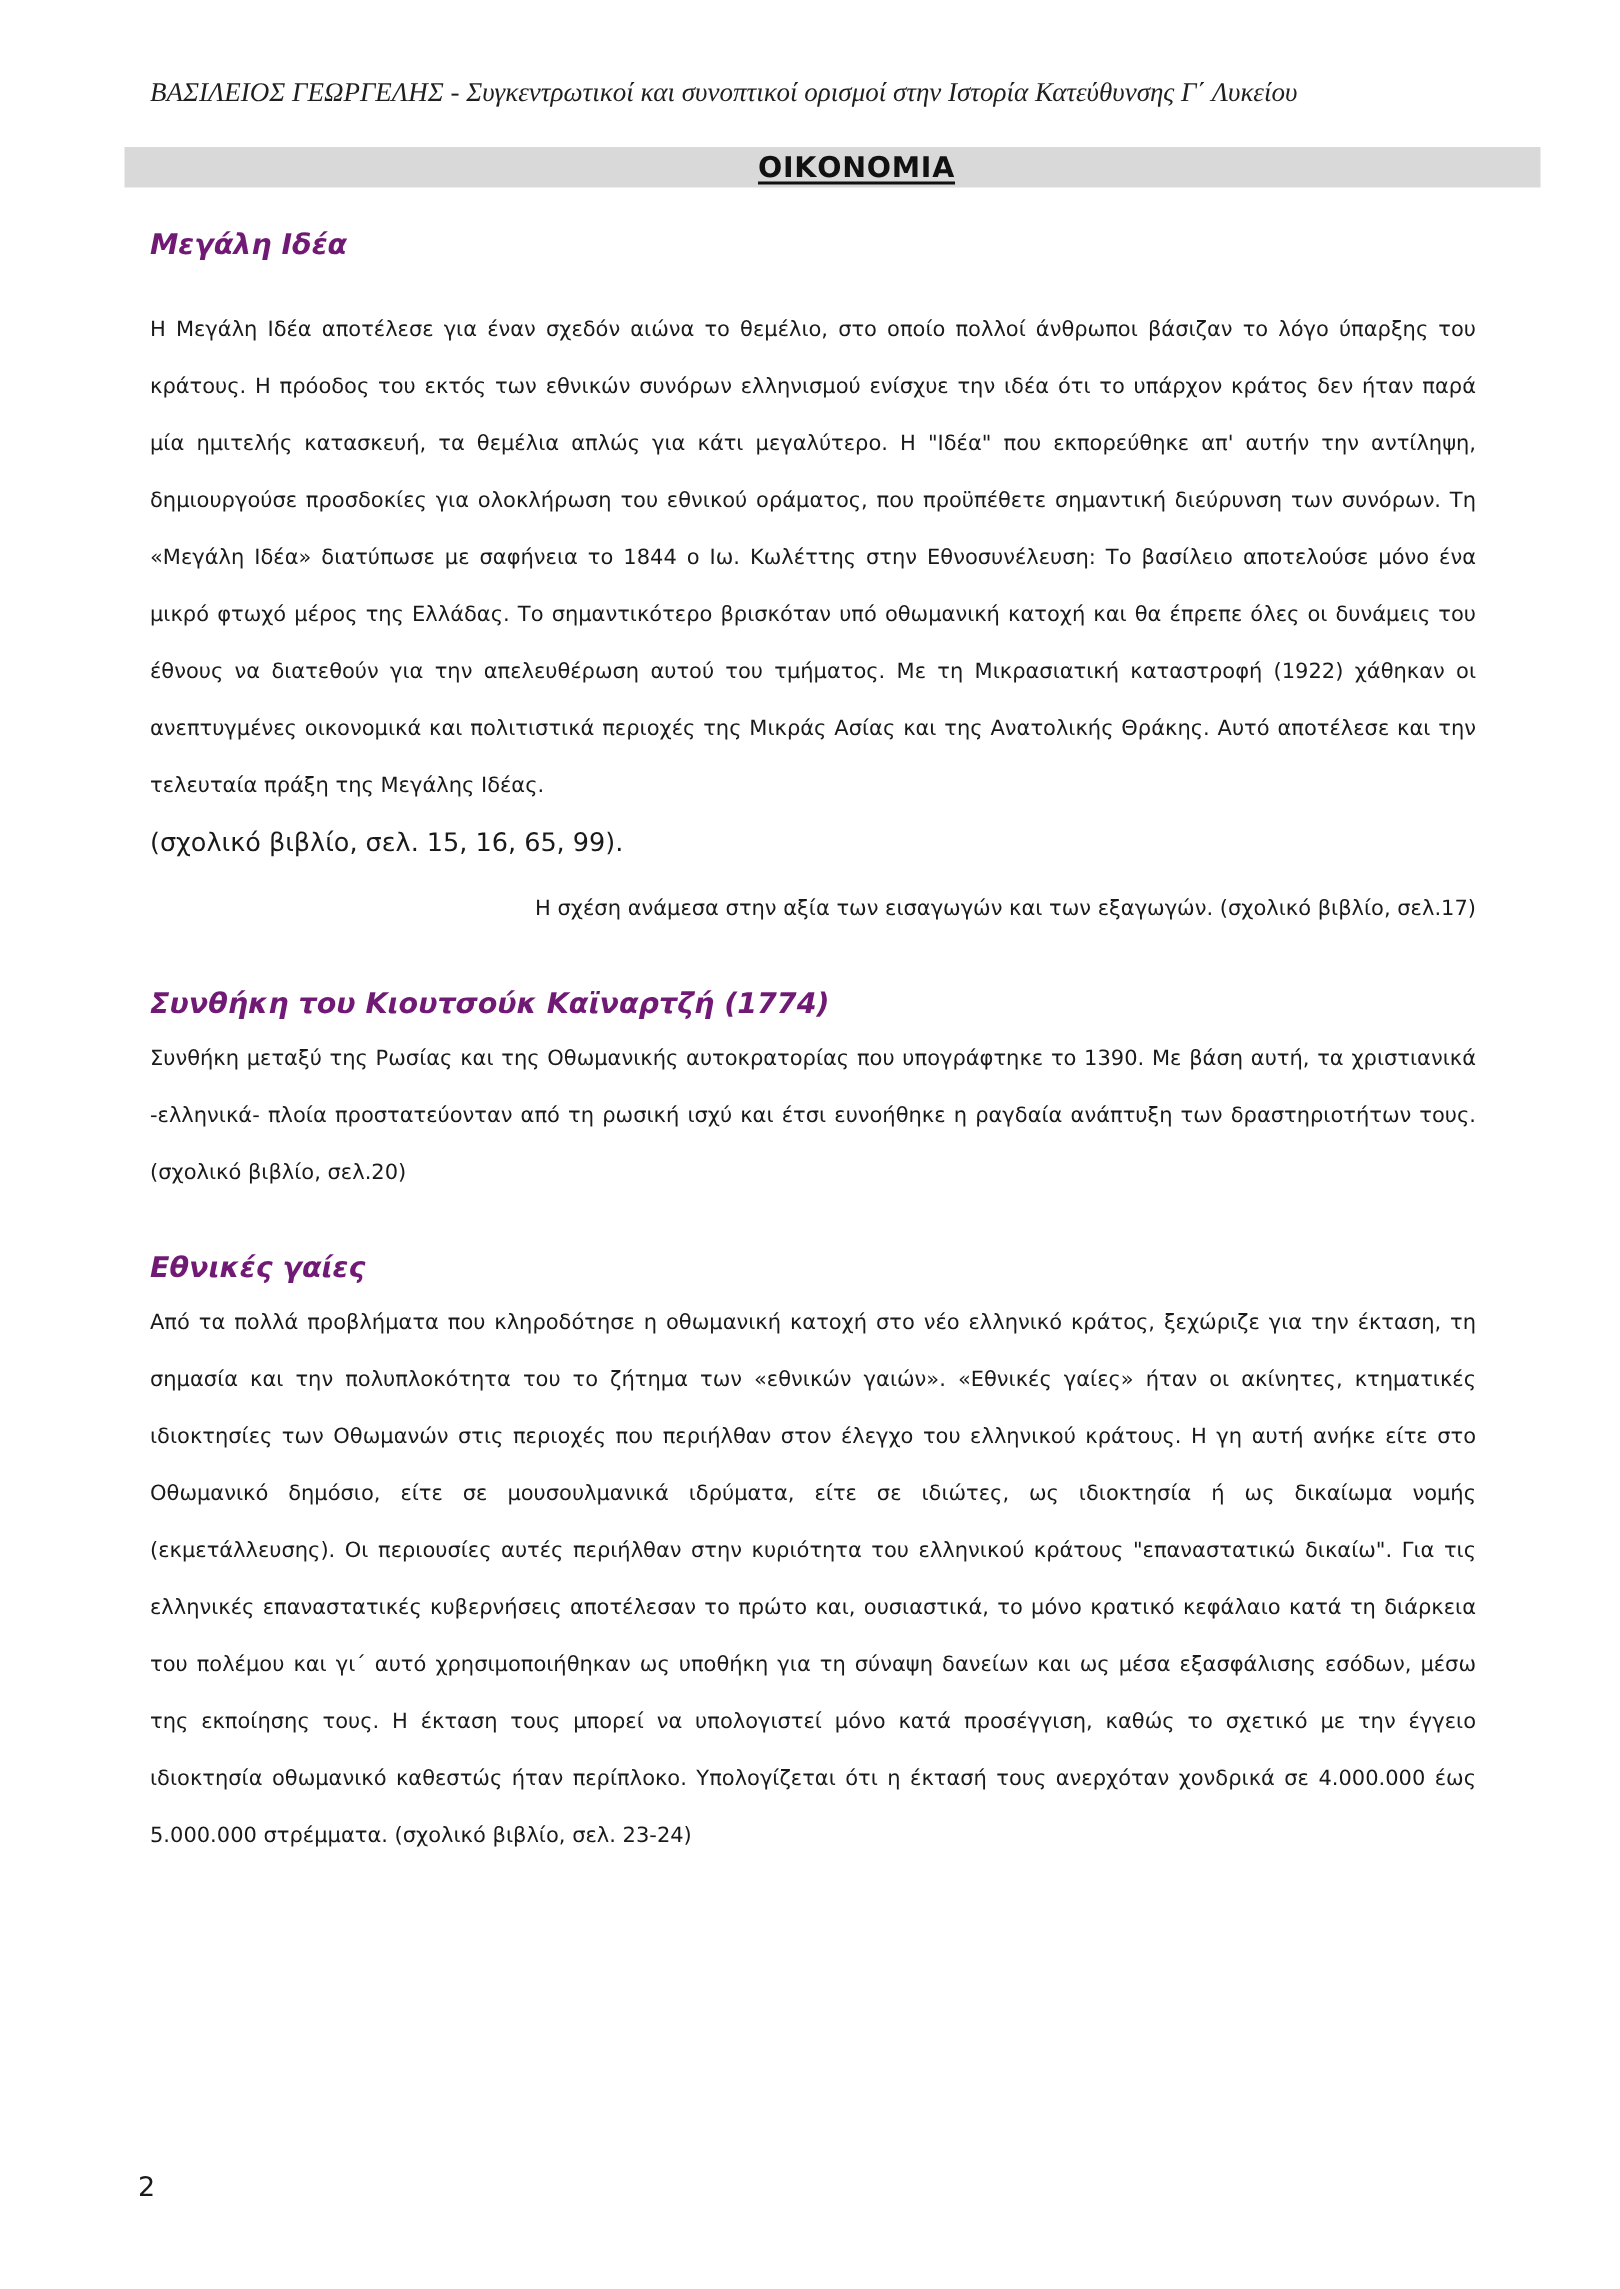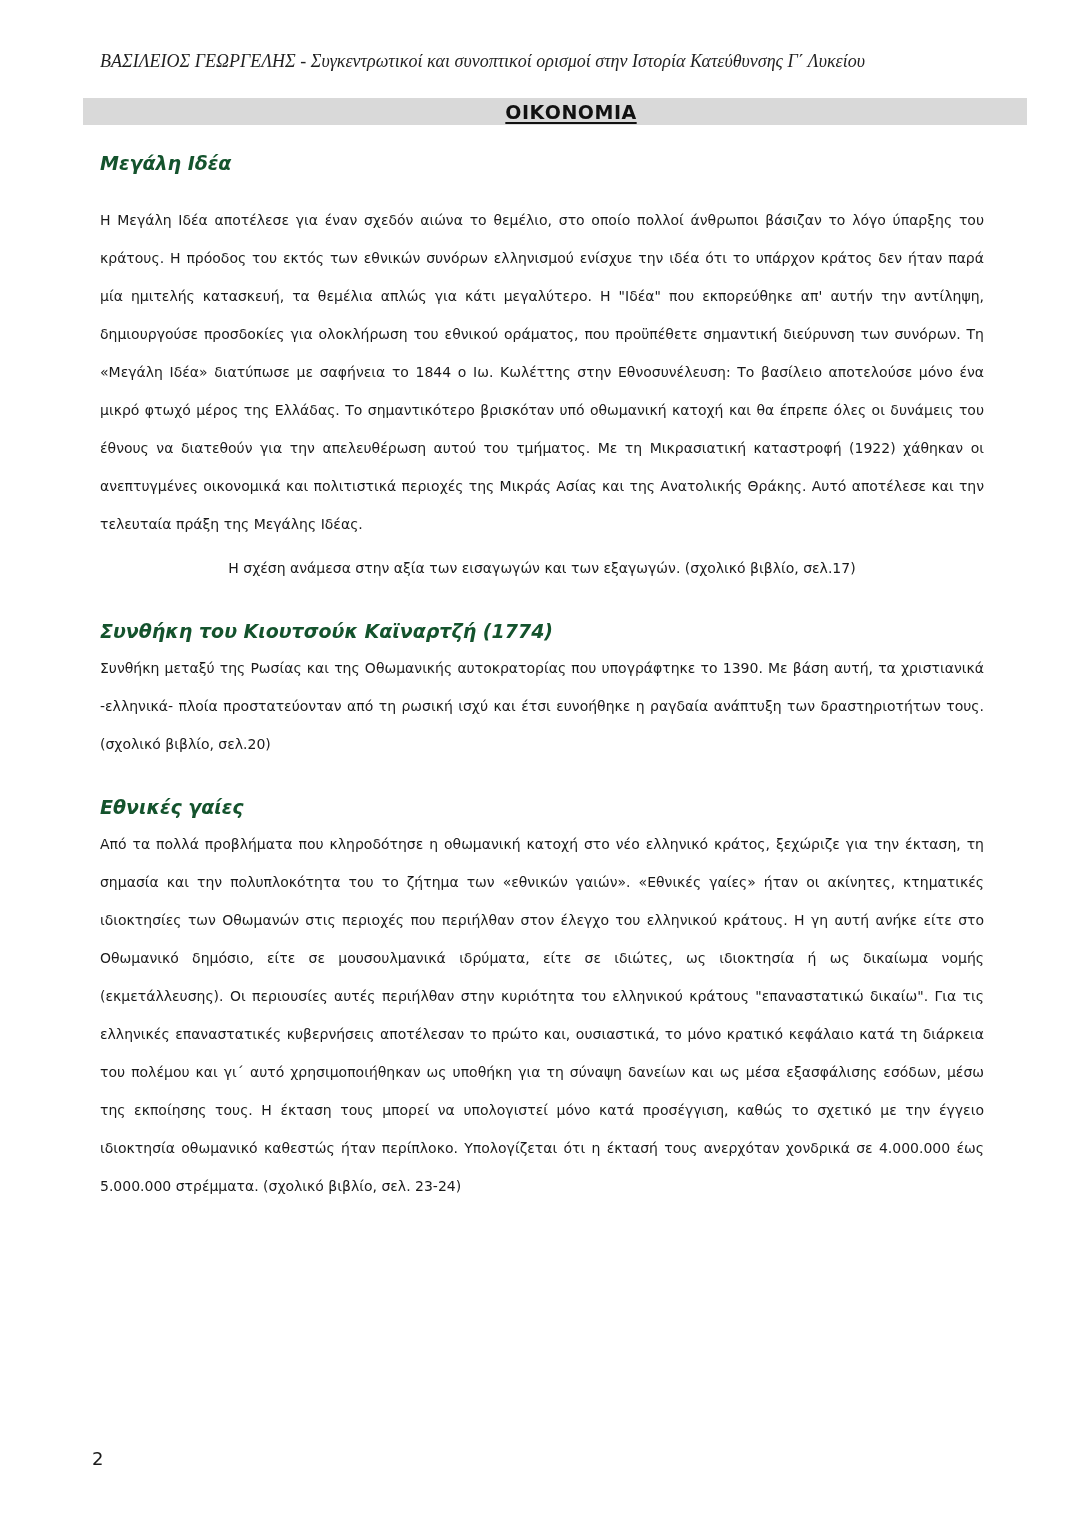--- a/index.html
+++ b/index.html
@@ -41,40 +41,40 @@
     color: #111111;
     text-decoration: underline;
     text-decoration-thickness: 2px;
     text-underline-offset: 3px;
   }
   .section-title {
     margin: 0;
     font-size: 19px;
     font-weight: bold;
     font-style: italic;
-    color: #14532d;
+    color: #701a75;
     line-height: 24px;
   }
   .title-tail {
     font-weight: normal;
   }
   .t1 { margin-top: 26px; }
   .t2 { margin-top: 30px; }
   .t3 { margin-top: 32px; }
   .t4 { margin-top: 32px; }
   .section-body {
     margin: 0;
     margin-top: 26px;
     font-size: 14px;
     line-height: 38px;
     text-align: justify;
     color: #1a1a1a;
   }
   .tight { margin-top: 6px; }
-  .no-justify { text-align: center; }
+  .no-justify { text-align: right; }
   .citation {
     margin: 0;
     font-size: 17px;
     line-height: 38px;
     color: #1a1a1a;
   }
   .page-number {
     position: absolute;
     left: 92px;
     top: 1448px;
@@ -91,20 +91,21 @@
     <div class="doc-header">ΒΑΣΙΛΕΙΟΣ ΓΕΩΡΓΕΛΗΣ - Συγκεντρωτικοί και συνοπτικοί ορισμοί στην Ιστορία Κατεύθυνσης Γ΄ Λυκείου</div>
 
     <div class="banner">
       <span class="banner-title">ΟΙΚΟΝΟΜΙΑ</span>
     </div>
 
     <h2 class="section-title t1">Μεγάλη Ιδέα</h2>
 
     <p class="section-body">Η Μεγάλη Ιδέα αποτέλεσε για έναν σχεδόν αιώνα το θεμέλιο, στο οποίο πολλοί άνθρωποι βάσιζαν το λόγο ύπαρξης του κράτους. Η πρόοδος του εκτός των εθνικών συνόρων ελληνισμού ενίσχυε την ιδέα ότι το υπάρχον κράτος δεν ήταν παρά μία ημιτελής κατασκευή, τα θεμέλια απλώς για κάτι μεγαλύτερο. Η "Ιδέα" που εκπορεύθηκε απ' αυτήν την αντίληψη, δημιουργούσε προσδοκίες για ολοκλήρωση του εθνικού οράματος, που προϋπέθετε σημαντική διεύρυνση των συνόρων. Τη «Μεγάλη Ιδέα» διατύπωσε με σαφήνεια το 1844 ο Ιω. Κωλέττης στην Εθνοσυνέλευση: Το βασίλειο αποτελούσε μόνο ένα μικρό φτωχό μέρος της Ελλάδας. Το σημαντικότερο βρισκόταν υπό οθωμανική κατοχή και θα έπρεπε όλες οι δυνάμεις του έθνους να διατεθούν για την απελευθέρωση αυτού του τμήματος. Με τη Μικρασιατική καταστροφή (1922) χάθηκαν οι ανεπτυγμένες οικονομικά και πολιτιστικά περιοχές της Μικράς Ασίας και της Ανατολικής Θράκης. Αυτό αποτέλεσε και την τελευταία πράξη της Μεγάλης Ιδέας.</p>
 
+    <p class="citation">(σχολικό βιβλίο, σελ. 15, 16, 65, 99).</p>
 
 
     <p class="section-body tight no-justify">Η σχέση ανάμεσα στην αξία των εισαγωγών και των εξαγωγών. (σχολικό βιβλίο, σελ.17)</p>
 
     <h2 class="section-title t3">Συνθήκη του Κιουτσούκ Καϊναρτζή (1774)</h2>
 
     <p class="section-body tight">Συνθήκη μεταξύ της Ρωσίας και της Οθωμανικής αυτοκρατορίας που υπογράφτηκε το 1390. Με βάση αυτή, τα χριστιανικά -ελληνικά- πλοία προστατεύονταν από τη ρωσική ισχύ και έτσι ευνοήθηκε η ραγδαία ανάπτυξη των δραστηριοτήτων τους.  (σχολικό βιβλίο, σελ.20)</p>
 
     <h2 class="section-title t4">Εθνικές γαίες</h2>
 

